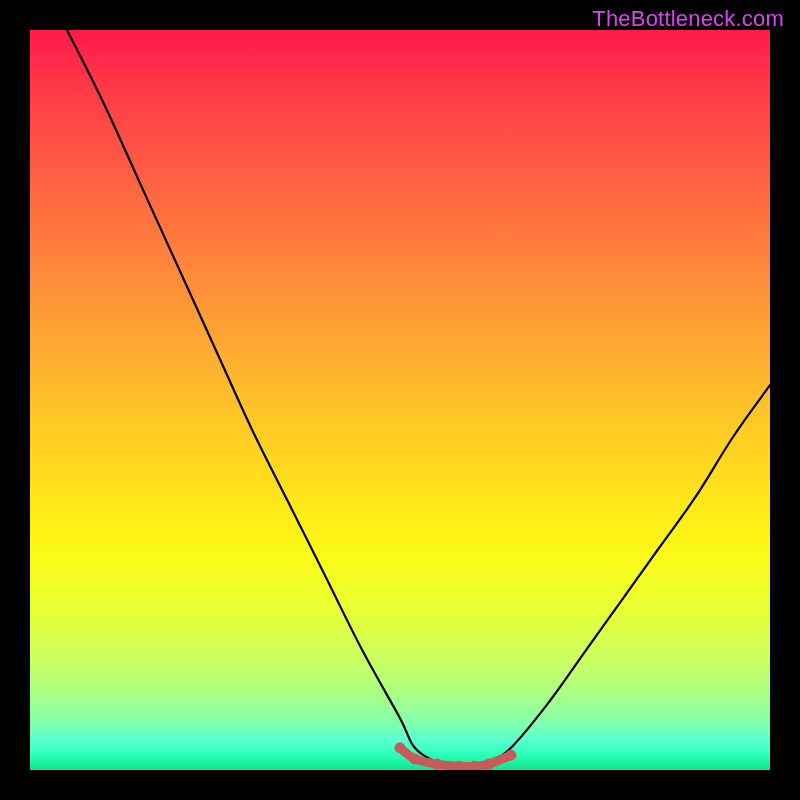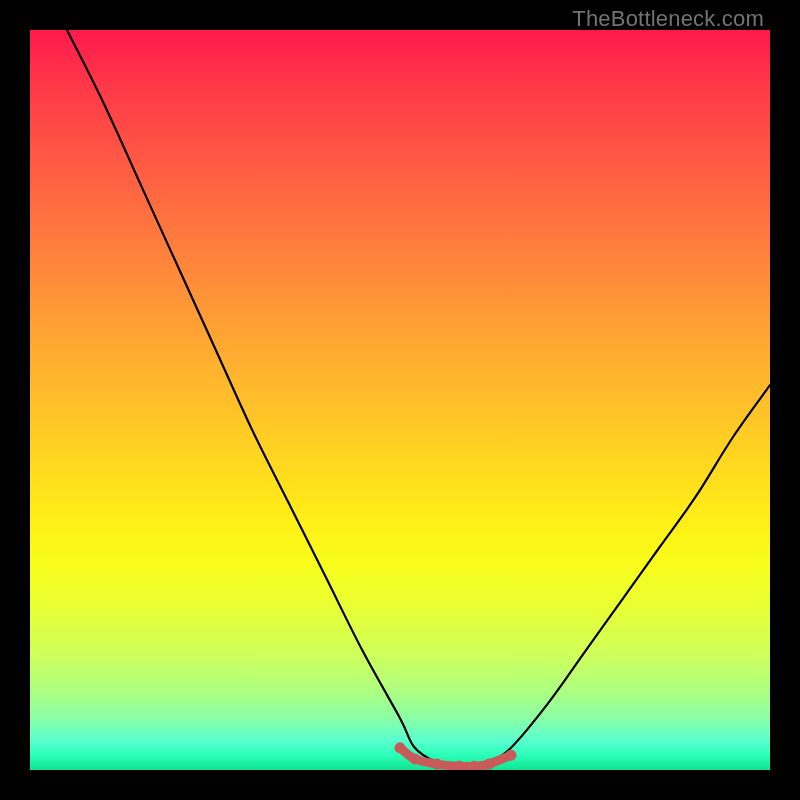--- a/index.html
+++ b/index.html
@@ -44,22 +44,22 @@
       #d0ff58 84%,
       #b0ff7e 89%,
       #8affa6 93%,
       #5affcf 96%,
       #2bffb8 98%,
       #10e390 100%);
   }
   .watermark {
     position: absolute;
     top: 6px;
-    right: 36px;
-    color: #737373;
+    right: 16px;
+    color: #d946ef;
     font-size: 22px;
     letter-spacing: 0.2px;
     user-select: none;
   }
   svg.curve-layer {
     position: absolute;
     left: 0; top: 0;
     width: 100%;
     height: 100%;
   }

